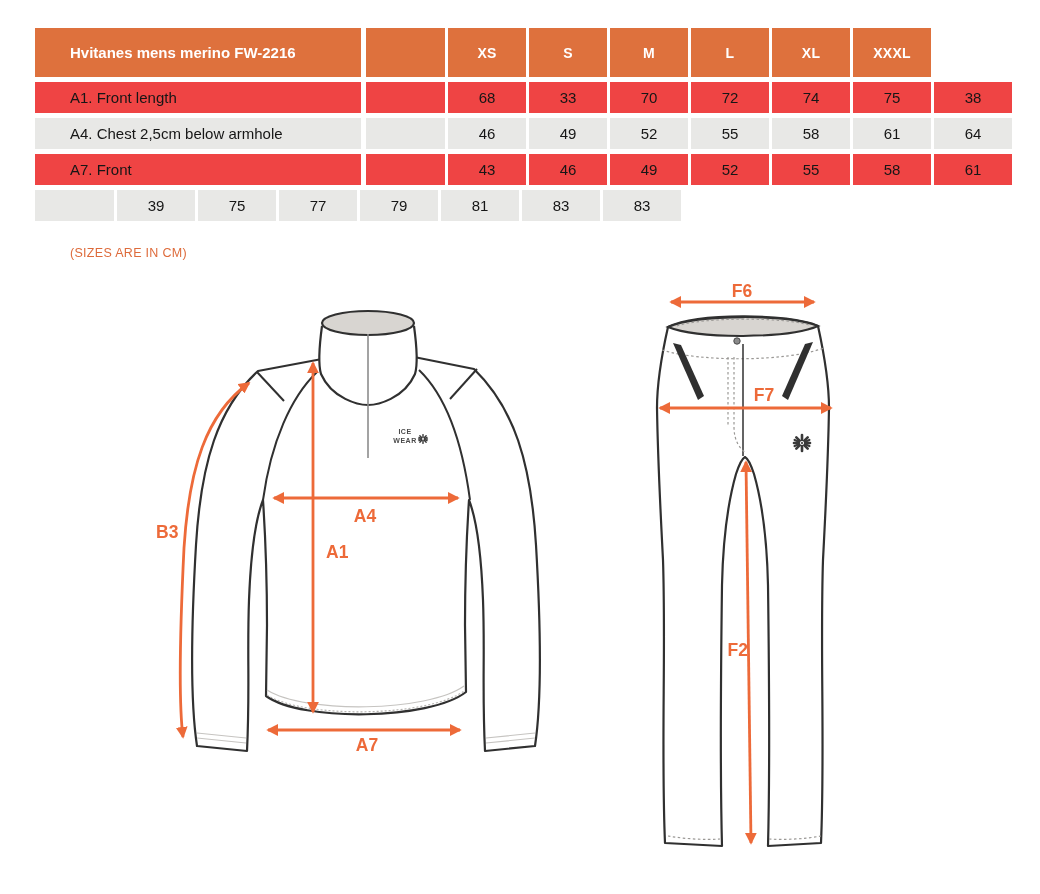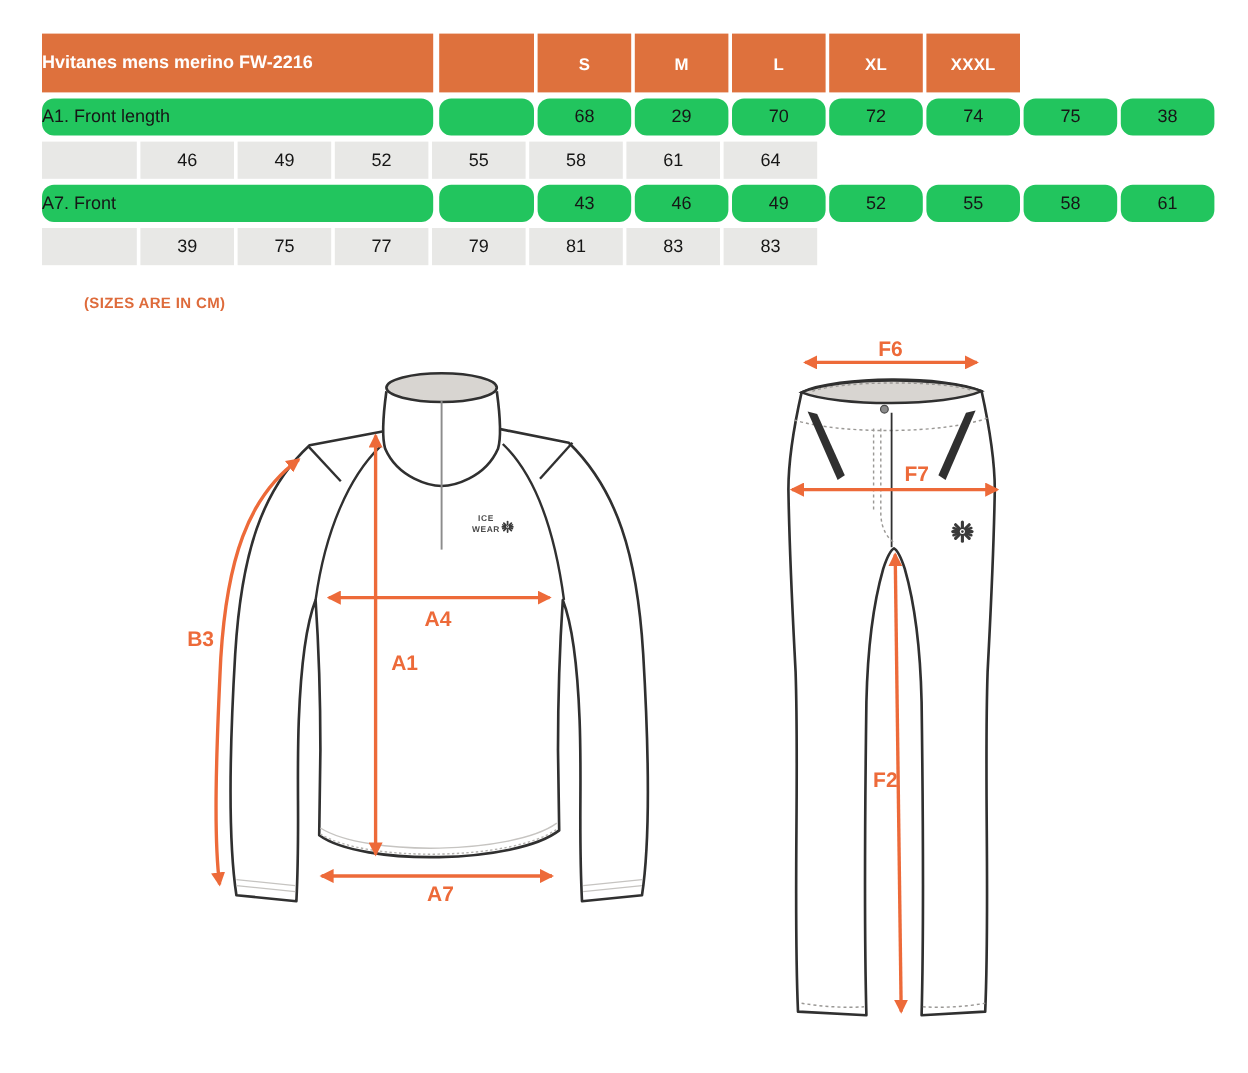--- a/index.html
+++ b/index.html
@@ -5,68 +5,70 @@
   html,body{margin:0;padding:0;}
   body{
     width:1040px;height:894px;position:relative;background:#ffffff;
     font-family:"Liberation Sans","DejaVu Sans",sans-serif;
     overflow:hidden;
   }
   
   .size-table{position:absolute;left:35px;top:28px;}
   .trow{display:flex;gap:3px;margin-bottom:5px;}
   .cell{display:flex;align-items:center;justify-content:center;box-sizing:border-box;}
-  .col-label{width:326px;margin-right:2px;justify-content:flex-start;}
+  .col-label{width:326px;margin-right:2px;justify-content:flex-start;padding-left:35px;}
   .col-empty{width:79px;}
   .col-size{width:78px;}
   .head .cell{height:49px;background:#DE713D;color:#ffffff;font-weight:bold;}
   .head .col-label{font-size:15px;}
   .head .col-size{font-size:14px;letter-spacing:.2px;}
   .drow .cell{height:31px;font-size:15px;color:#161616;}
-  .row-dark .cell{background:#22c55e;border-radius:10px;}
+  .row-dark .cell{background:#ef4444;}
   .row-light .cell{background:#E8E8E6;}
   
   .cm-note{
     position:absolute;left:70px;top:246px;
-    color:#DE6B3B;font-size:12.5px;font-weight:bold;letter-spacing:.3px;
+    color:#DE6B3B;font-size:12.5px;font-weight:normal;letter-spacing:.3px;
   }
   
   .drawings{position:absolute;left:0;top:270px;width:1040px;height:624px;}
   svg text.dim{font-family:"Liberation Sans","DejaVu Sans",sans-serif;font-size:17.5px;font-weight:bold;fill:#ED6A39;}
   svg text.logo{font-family:"Liberation Sans","DejaVu Sans",sans-serif;font-weight:bold;fill:#4A4A4A;}
 </style>
 </head>
 <body>
 
 <div class="size-table">
   <div class="trow head">
     <div class="cell col-label">
       <span>Hvitanes mens merino FW-2216</span>
     </div>
     <div class="cell col-empty"></div>
+    <div class="cell col-size">XS</div>
     <div class="cell col-size">S</div>
     <div class="cell col-size">M</div>
     <div class="cell col-size">L</div>
     <div class="cell col-size">XL</div>
     <div class="cell col-size">XXXL</div>
   </div>
 
   <div class="trow drow row-dark">
     <div class="cell col-label">A1. Front length</div>
     <div class="cell col-empty"></div>
     <div class="cell col-size">68</div>
-    <div class="cell col-size">29</div>
+    <div class="cell col-size">33</div>
     <div class="cell col-size">70</div>
     <div class="cell col-size">72</div>
     <div class="cell col-size">74</div>
     <div class="cell col-size">75</div>
     <div class="cell col-size">38</div>
   </div>
 
   <div class="trow drow row-light">
+    <div class="cell col-label">A4. Chest 2,5cm below armhole</div>
     <div class="cell col-empty"></div>
     <div class="cell col-size">46</div>
     <div class="cell col-size">49</div>
     <div class="cell col-size">52</div>
     <div class="cell col-size">55</div>
     <div class="cell col-size">58</div>
     <div class="cell col-size">61</div>
     <div class="cell col-size">64</div>
   </div>
 

